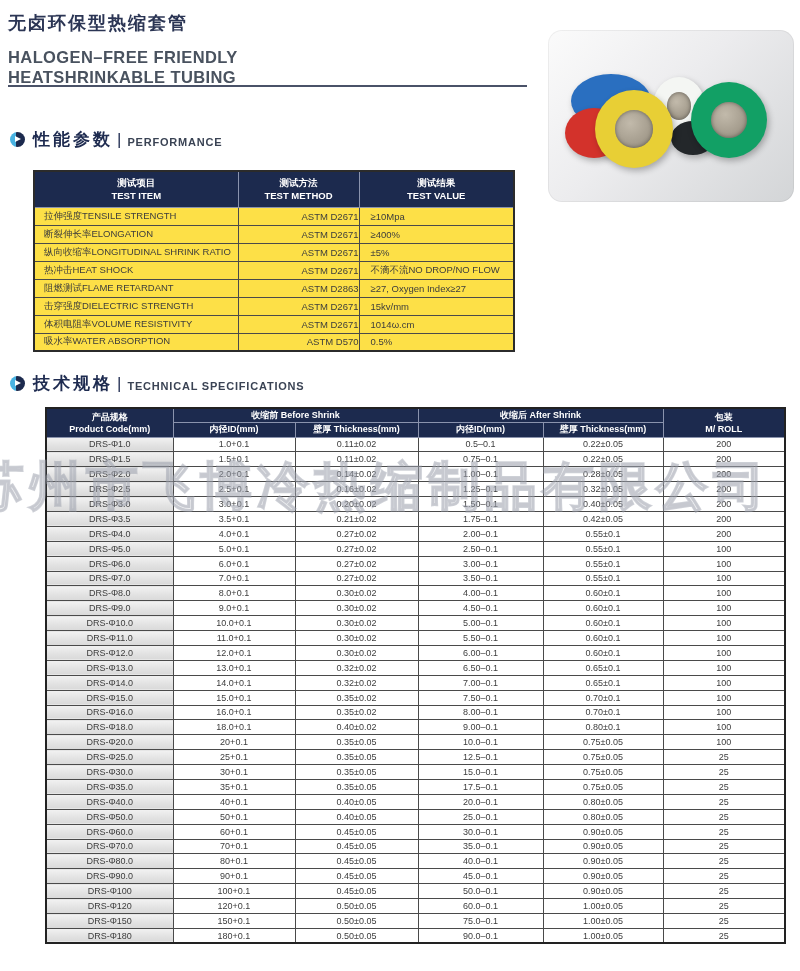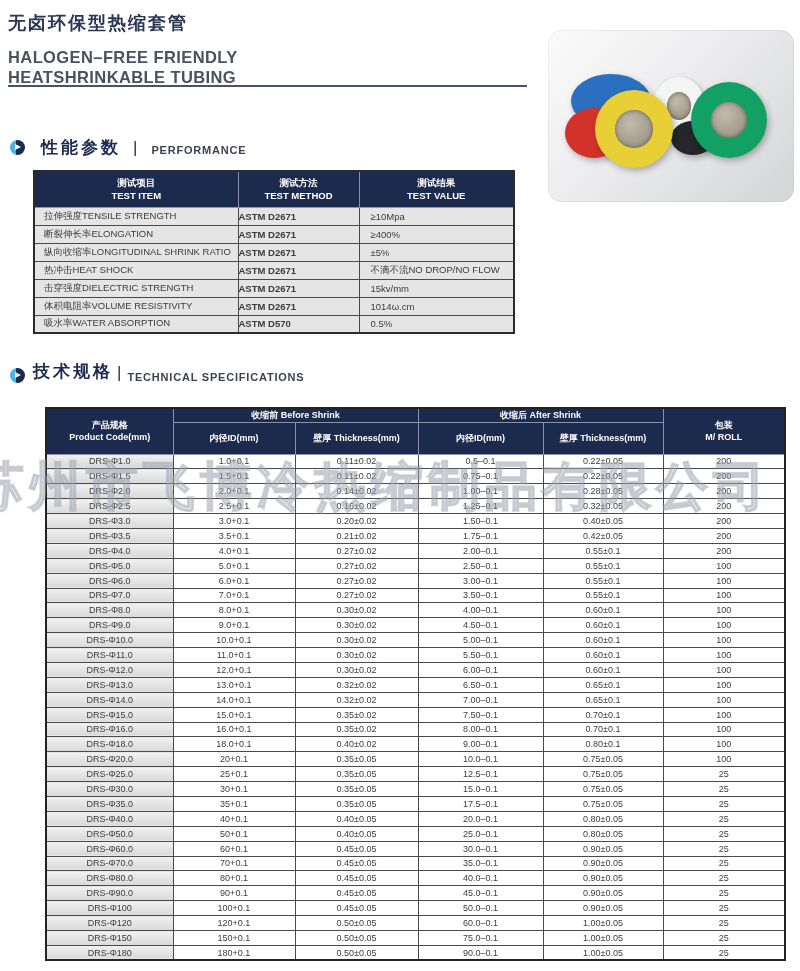--- a/index.html
+++ b/index.html
@@ -45,22 +45,22 @@
   .roll-red    { left:17px;  top:78px; width:58px; height:50px; z-index:3; }
   .roll-blue   { left:23px;  top:44px; width:80px; height:54px; z-index:2; }
   .roll-yellow { left:47px;  top:60px; width:78px; height:78px; z-index:5; }
   .roll-white  { left:105px; top:47px; width:52px; height:58px; z-index:3; }
   .roll-black  { left:123px; top:91px; width:44px; height:34px; z-index:4; }
   .roll-green  { left:143px; top:52px; width:76px; height:76px; z-index:5; }
   .roll-red::after, .roll-blue::after, .roll-black::after { display:none; }
 
   
   .section-head { position:absolute; left:10px; display:flex; align-items:center; }
-  .section-head.s1 { top:136px;gap:8px; }
-  .section-head.s2 { top:360px;align-items:flex-end; }
+  .section-head.s1 { top:128px; }
+  .section-head.s2 { top:372px; }
   .sec-icon {
     width:15px; height:15px; border-radius:50%;
     background:linear-gradient(90deg,#49b3e2 0%,#49b3e2 42%,#1c2a4e 42%,#1c2a4e 100%);
     position:relative; margin-right:8px; flex:0 0 auto;
   }
   .sec-icon::after {
     content:""; position:absolute; left:5px; top:4px;
     border-left:6px solid #ffffff;
     border-top:3.5px solid transparent; border-bottom:3.5px solid transparent;
   }
@@ -72,31 +72,31 @@
   table { border-collapse:collapse; table-layout:fixed;border-radius:28px; }
   th, td { border:1px solid #4a4a4a; overflow:hidden; white-space:nowrap; }
   thead th {
     background:#1c2a4e; color:#ffffff; font-weight:bold;
     border:1px solid #8a93ad; text-align:center;
   }
 
   
   .perf-table { position:absolute; left:33px; top:170px; width:480px; border:2px solid #2b2b2b; }
   .perf-table thead th { font-size:9.5px; line-height:13px; height:36px; }
-  .perf-table td { height:18px; font-size:9.5px; color:#3c3c3c; background:#e5e5e5; }
+  .perf-table td { height:18px; font-size:9.5px; color:#3c3c3c; background:#fde047; }
   .perf-table td.c0 { text-align:left; padding-left:9px; }
-  .perf-table td.c1 { text-align:left;font-weight:bold; }
+  .perf-table td.c1 { text-align:right; }
   .perf-table td.c2 { text-align:left; padding-left:11px; }
   .col-p0 { width:204px; } .col-p1 { width:121px; } .col-p2 { width:155px; }
 
   
   .spec-table { position:absolute; left:45px; top:407px; width:739px; border:2px solid #222; }
   .spec-table thead th { font-size:9px; line-height:11px; }
   .spec-table thead tr.grp th { height:14px; }
-  .spec-table thead tr.sub th { height:32px; }
+  .spec-table thead tr.sub th { height:15px; }
   .spec-table thead th.tall { line-height:12px; }
   .spec-table td {
     height:14.9px; font-size:9px; color:#3c3c3c; text-align:center; background:#ffffff;
   }
   .spec-table td.col-code {
     background:linear-gradient(180deg,#f2f2f2 0%,#e3e3e3 55%,#d9d9d9 100%);
   }
   .col-s0 { width:127px; } .col-s1 { width:122px; } .col-s2 { width:123px; }
   .col-s3 { width:125px; } .col-s4 { width:120px; } .col-s5 { width:122px; }
 
@@ -170,20 +170,25 @@
       </tr>
       <tr>
         <td class="c0">纵向收缩率LONGITUDINAL SHRINK RATIO</td>
         <td class="c1">ASTM D2671</td>
         <td class="c2">±5%</td>
       </tr>
       <tr>
         <td class="c0">热冲击HEAT SHOCK</td>
         <td class="c1">ASTM D2671</td>
         <td class="c2">不滴不流NO DROP/NO FLOW</td>
+      </tr>
+      <tr>
+        <td class="c0">阻燃测试FLAME RETARDANT</td>
+        <td class="c1">ASTM D2863</td>
+        <td class="c2">≥27, Oxygen Index≥27</td>
       </tr>
       <tr>
         <td class="c0">击穿强度DIELECTRIC STRENGTH</td>
         <td class="c1">ASTM D2671</td>
         <td class="c2">15kv/mm</td>
       </tr>
       <tr>
         <td class="c0">体积电阻率VOLUME RESISTIVITY</td>
         <td class="c1">ASTM D2671</td>
         <td class="c2">1014ω.cm</td>

